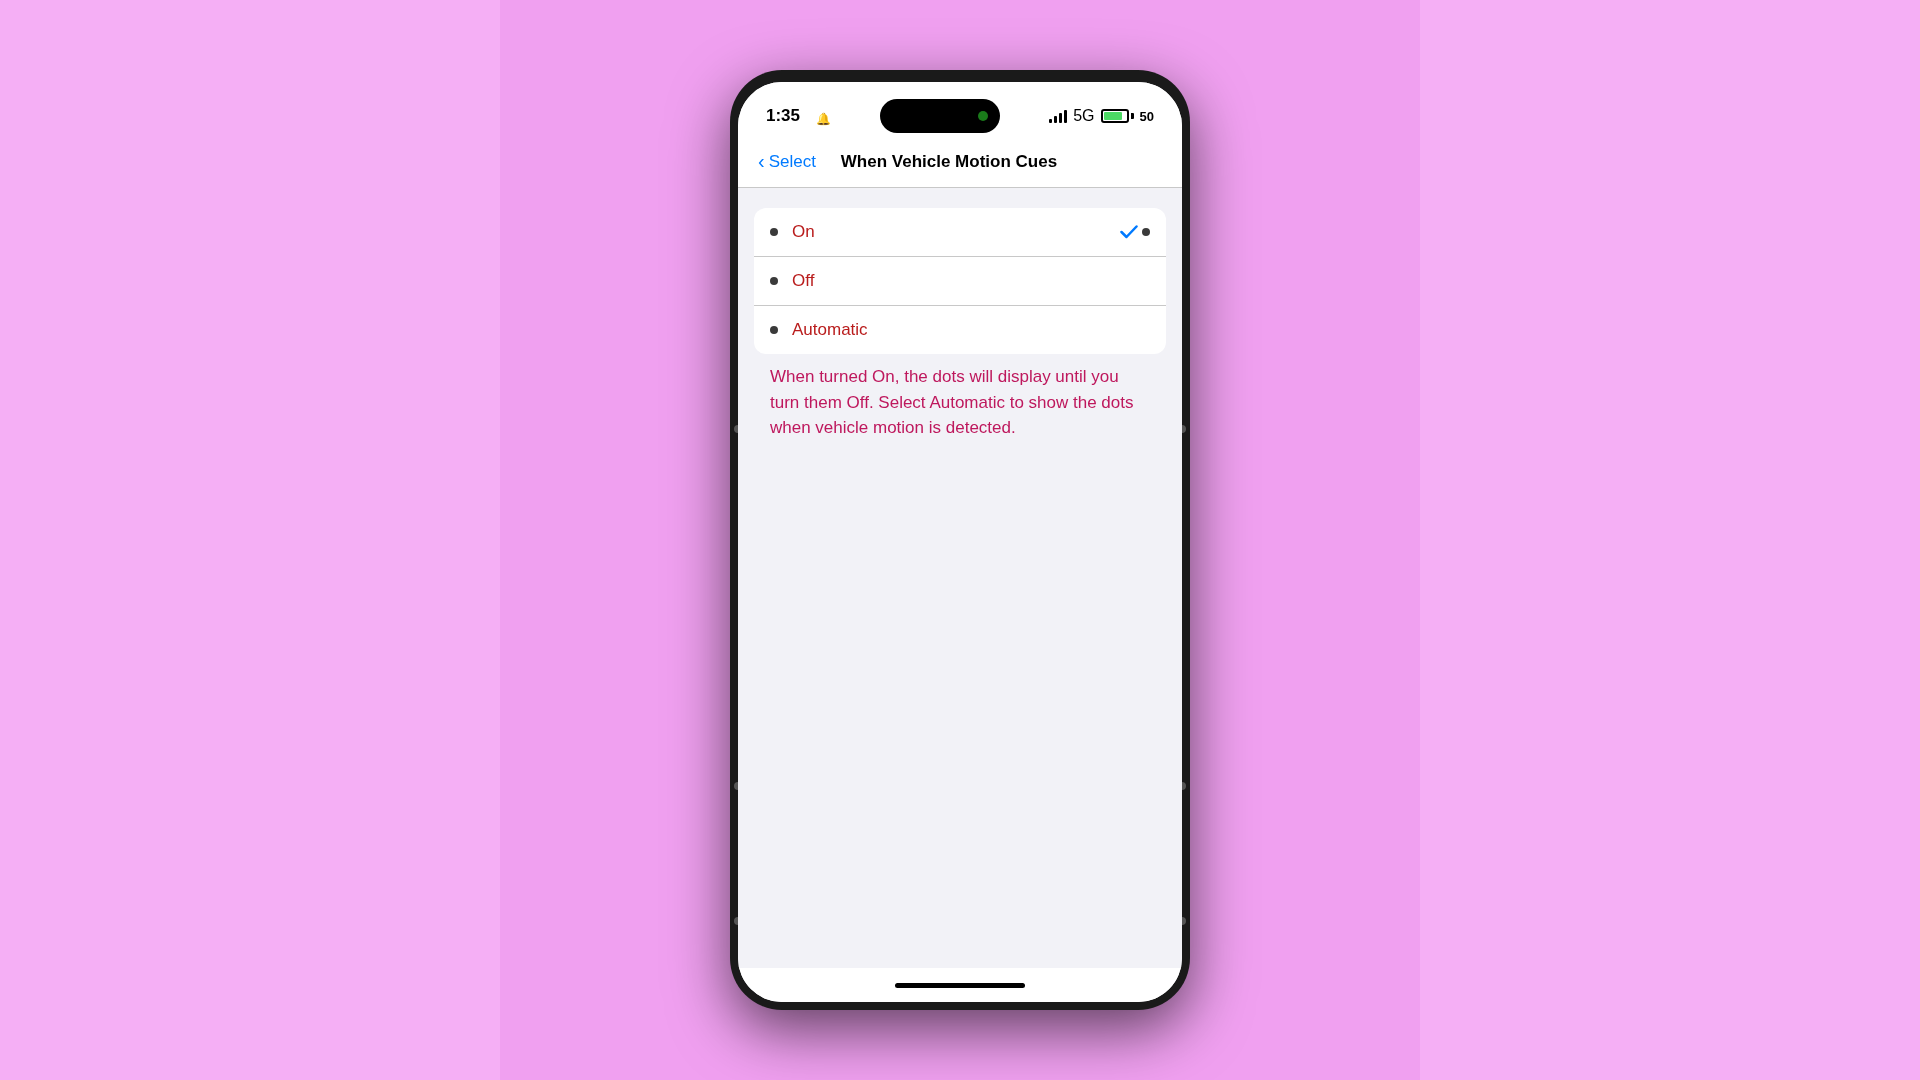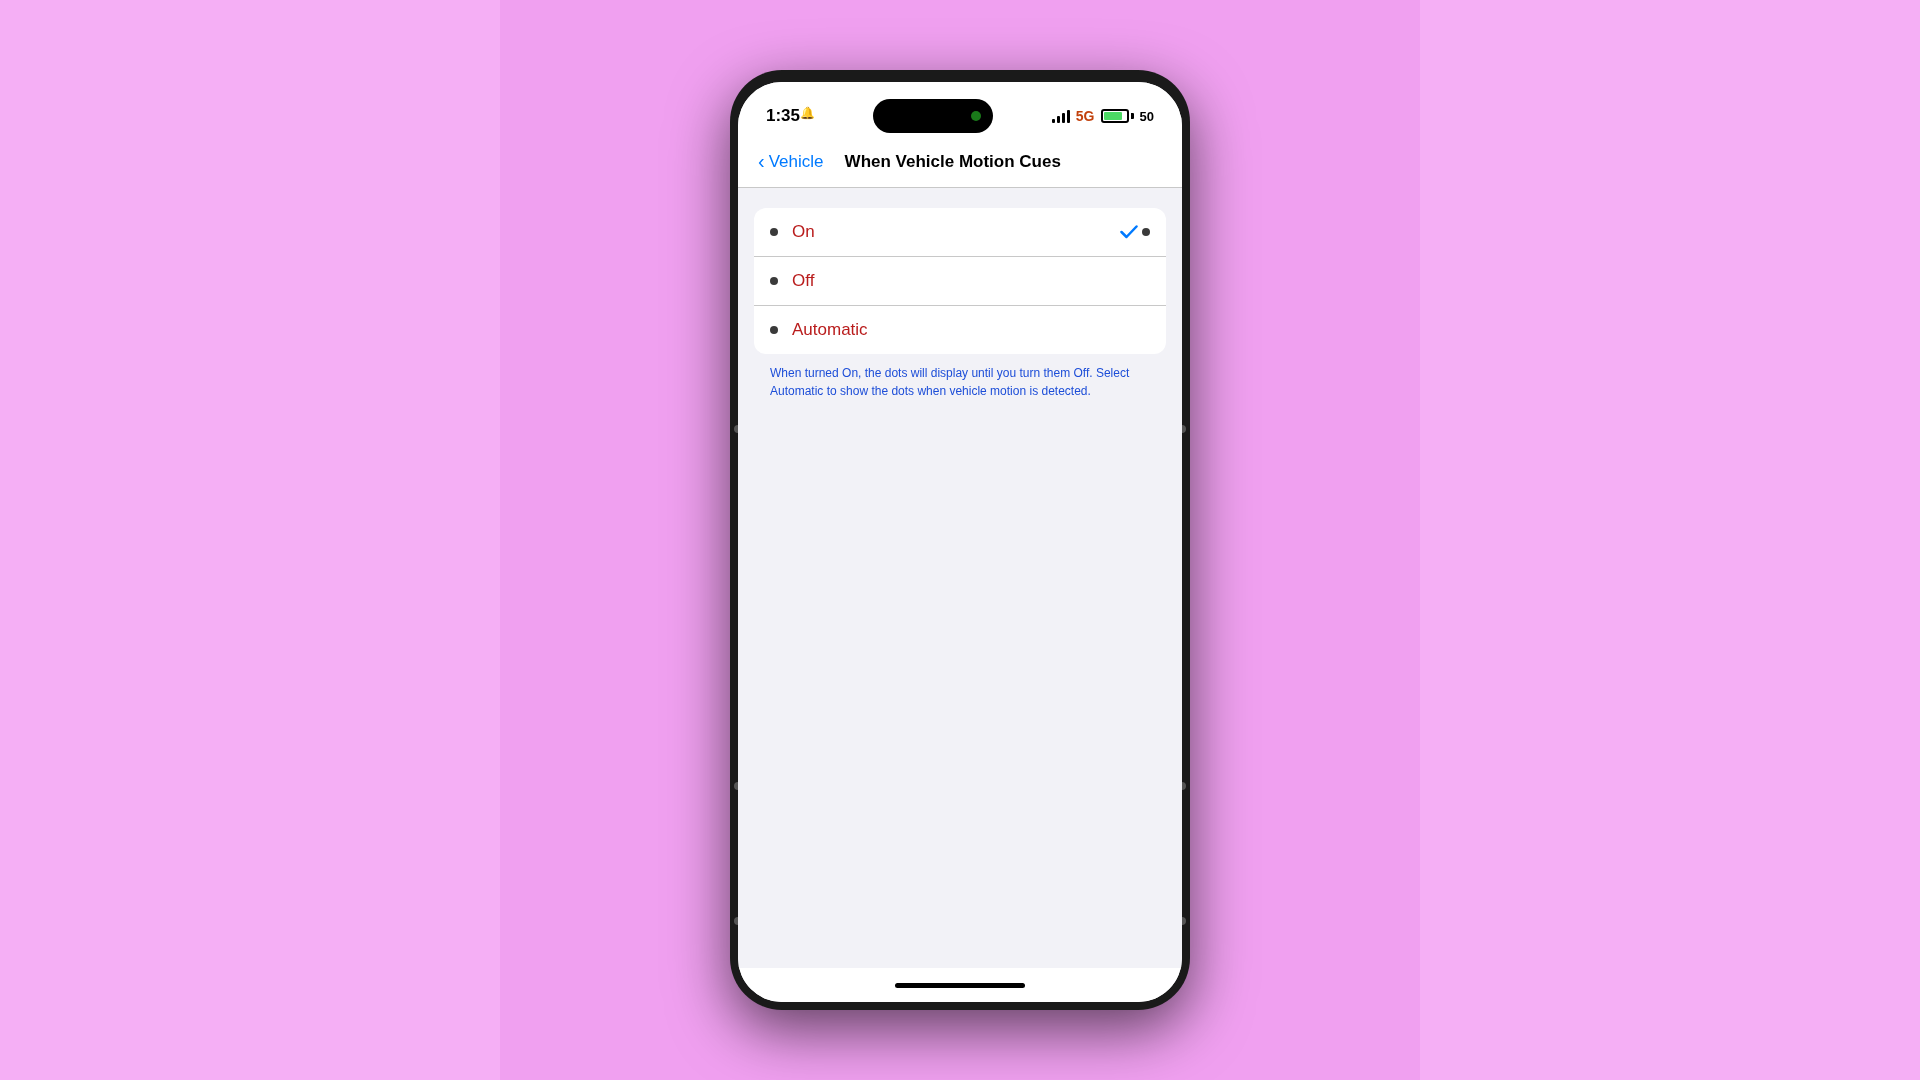--- a/index.html
+++ b/index.html
@@ -69,22 +69,22 @@
       justify-content: space-between;
       padding: 14px 28px 0 28px;
       flex-shrink: 0;
     }
 
     .status-time {
       font-size: 17px;
       font-weight: 600;
       color: #000;
       display: flex;
-      align-items: flex-start;
-      gap: 0;
+      align-items: flex-end;
+      gap: 16px;
     }
 
     .bell-icon {
       font-size: 12px;
       color: #000;
     }
 
     .dynamic-island {
       width: 120px;
       height: 34px;
@@ -123,23 +123,23 @@
       background: #000;
       border-radius: 1px;
     }
 
     .signal-bar:nth-child(1) { height: 4px; }
     .signal-bar:nth-child(2) { height: 7px; }
     .signal-bar:nth-child(3) { height: 10px; }
     .signal-bar:nth-child(4) { height: 13px; }
 
     .network-label {
-      font-size: 14px;
-      font-weight: 700;
-      color: #c2410c;
+      font-size: 16px;
+      font-weight: 400;
+      color: #000000;
     }
 
     .battery {
       display: flex;
       align-items: center;
       gap: 2px;
     }
 
     .battery-body {
       width: 28px;
@@ -265,22 +265,22 @@
     }
 
     .checkmark-dot {
       width: 8px;
       height: 8px;
       background: #3a3a3a;
       border-radius: 50%;
     }
 
     .description-text {
-      font-size: 12px;
-      color: #1d4ed8;
+      font-size: 17px;
+      color: #be185d;
       line-height: 1.5;
       padding: 10px 16px 14px 16px;
       margin: 0 16px;
     }
 
     
     .home-indicator {
       background: #ffffff;
       height: 34px;
       display: flex;
@@ -352,21 +352,21 @@
             </div>
             <div class="battery-tip"></div>
           </div>
           <span class="battery-percent">50</span>
         </div>
       </div>
 
       <div class="nav-bar">
         <div class="back-button">
           <span class="back-chevron">‹</span>
-          <span class="back-text">Vehicle</span>
+          <span class="back-text">Select</span>
         </div>
         <div class="nav-title">When Vehicle Motion Cues</div>
       </div>
 
       <div class="content">
 
         <div class="settings-group">
 
           <div class="settings-row">
             <div class="row-dot"></div>

